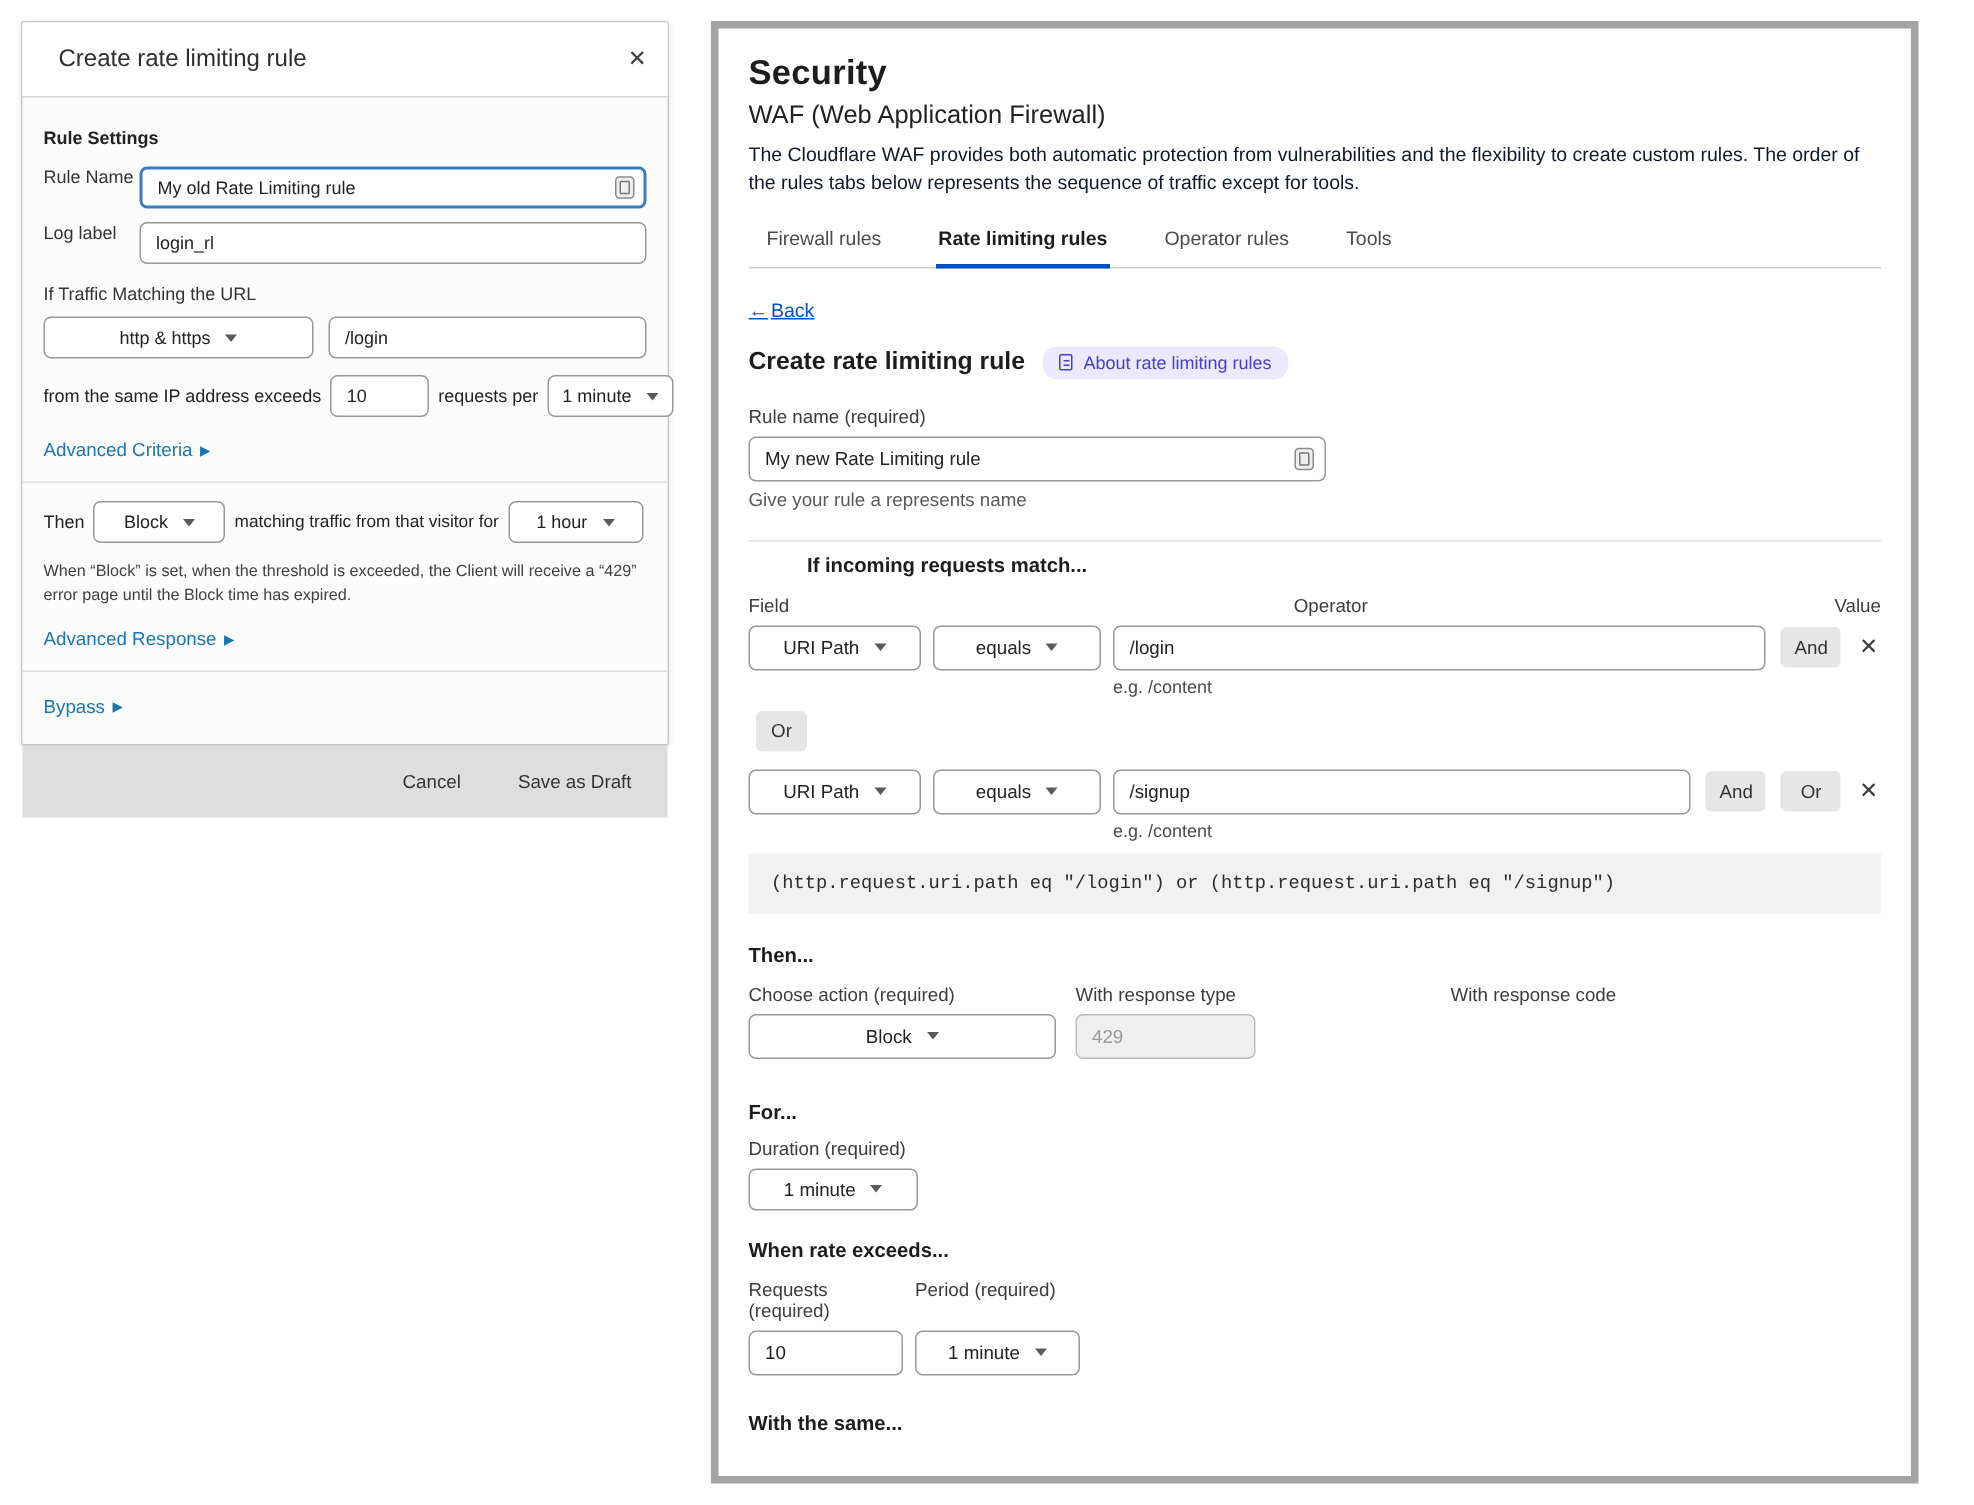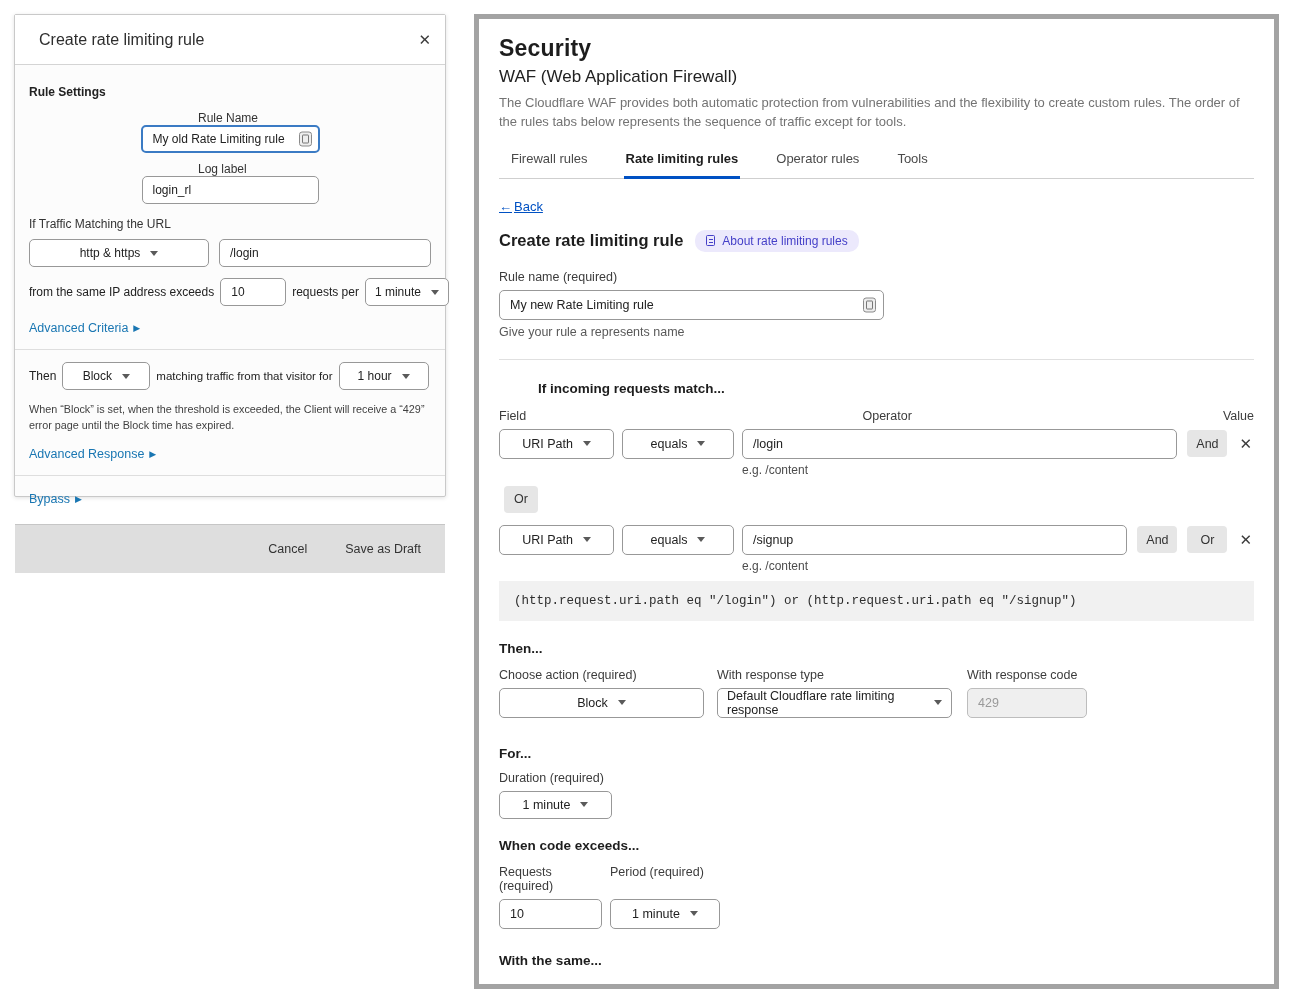--- a/index.html
+++ b/index.html
@@ -29,21 +29,21 @@
 
   
   .modal { position:absolute; left:14px; top:14px; width:432px; height:483px;
            background:#fcfcfc; border:1px solid #c9c9c9; border-radius:2px;
            box-shadow:0 1px 4px rgba(0,0,0,.12); display:flex; flex-direction:column; }
   .m-head { flex:none; height:50px; background:#fff; border-bottom:1px solid #d4d4d4;
             display:flex; align-items:center; padding:0 12px 0 24px; }
   .m-title { font-size:16px; font-weight:400; color:#2e2e2e; flex:1; }
   .m-body { flex:1; padding:20px 14px 8px 14px; font-size:12px; }
   .m-sec { font-weight:700; font-size:12px; color:#222; margin-bottom:12px; }
-  .m-row { display:flex; align-items:center; margin-bottom:9px;flex-direction:column; }
+  .m-row { display:flex; margin-bottom:9px; }
   .m-row > label { width:64px; flex:none; font-size:12px; color:#333; }
   .m-row .inp-wrap { flex:1; }
   .m-row .inp { height:28px; font-size:12px; }
   .focused .inp { border:2px solid #3b7bc4; }
   .m-label { margin:13px 0 8px 0; color:#333; }
   .m-split { display:flex; gap:10px; margin-bottom:11px; }
   .m-split .sel { width:180px; height:28px; font-size:12px; }
   .m-split .inp { flex:1; height:28px; font-size:12px; }
   .m-inline { display:flex; align-items:center; gap:6px; margin-bottom:11px; white-space:nowrap; }
   .m-inline .inp { width:66px; height:28px; font-size:12px; flex:none; }
@@ -56,21 +56,21 @@
   .m-foot { flex:none; height:49px; background:var(--footer-bg,#dedede); border-top:1px solid #c6c6c6;
             display:flex; align-items:center; justify-content:flex-end; gap:38px; padding:0 24px; }
   .m-foot button { background:none; border:none; font-size:12.5px; color:#333;
                    font-family:inherit; cursor:pointer; }
 
   
   .panel { position:absolute; left:474px; top:14px; width:805px; height:975px;
            background:#fff; border:5px solid #a3a3a3; padding:16px 20px; overflow:hidden; }
   .p-title { font-size:23px; font-weight:700; color:#1d1d1d; letter-spacing:.2px; }
   .p-sub { font-size:17px; font-weight:400; color:#222; margin-top:5px; }
-  .p-desc { font-size:13px; color:#737373; line-height:1.45; margin-top:7px; max-width:760px; }
+  .p-desc { font-size:13px; color:#0f172a; line-height:1.45; margin-top:7px; max-width:760px; }
   .tabs { display:flex; gap:34px; margin-top:13px; border-bottom:1px solid #cfcfcf; padding-left:10px; }
   .tab { font-size:13px; color:#4a4a4a; padding:6px 2px 10px 2px; cursor:pointer;
          border-bottom:3px solid transparent; margin-bottom:-1px; }
   .tab.active { color:#1d1d1d; font-weight:700; border-bottom-color:var(--tab-underline,#0051c3); }
   .back { display:inline-flex; align-items:center; gap:2px; margin-top:20px;
           color:var(--link-blue,#0051c3); font-size:13px; text-decoration:underline; cursor:pointer; }
   .form-title-row { display:flex; align-items:center; gap:12px; margin-top:15px; }
   .form-title { font-size:16.5px; font-weight:700; color:#1d1d1d; }
   .badge { display:inline-flex; align-items:center; gap:7px; background:var(--badge-bg,#ece9fc);
            color:var(--badge-text,#4540c8); border-radius:10px; padding:4px 11px;
@@ -78,21 +78,21 @@
   .doc-icon { width:9px; height:11px; border:1.2px solid currentColor; border-radius:1.5px;
               position:relative; flex:none; }
   .doc-icon::after { content:""; position:absolute; left:1.5px; right:1.5px; top:2.5px;
                      border-top:1.1px solid currentColor; box-shadow:0 3px 0 currentColor; }
   .fld-label { font-size:12.5px; color:#3c3c3c; }
   .rule-name-label { margin-top:18px; }
   .rule-name-wrap { width:385px; margin-top:6px; }
   .helper { font-size:12.5px; color:#595959; margin-top:5px; }
   .p-hr { margin-top:20px; }
   .sec-head { font-size:13.5px; font-weight:700; color:#1d1d1d; }
-  .match-head { margin-top:21px;padding-left:39px; }
+  .match-head { margin-top:8px;padding-left:39px; }
   .cols { display:flex; margin-top:13px;justify-content:space-between; }
   .col-f { width:123px; } .col-o { width:120px; }
   .mrow { display:flex; align-items:center; margin-top:6px; }
   .mrow .sel-f { width:115px; margin-right:8px; }
   .mrow .sel-o { width:112px; margin-right:8px; }
   .mrow .inp { flex:1; }
   .mrow .btn-gray { margin-left:10px; width:40px; padding:0; flex:none; }
   .mrow .x-btn { margin-left:10px; flex:none; }
   .hint { font-size:12px; color:#4c4c4c; margin-top:4px; margin-left:243px; }
   .or-conn { margin-top:9px; margin-left:5px; width:34px; }
@@ -293,35 +293,31 @@
     <div class="trio-labels fld-label">
       <span class="tl-1">Choose action (required)</span>
       <span class="tl-2">With response type</span>
       <span>With response code</span>
     </div>
     <div class="trio">
       <div class="sel sel-action">
         <span>Block</span>
         <i class="caret"></i>
       </div>
-      <div class="sel sel-rtype">
-        <span>Default Cloudflare rate limiting response</span>
-        <i class="caret"></i>
-      </div>
       <input class="inp inp-dis" disabled="" value="429" style="">
     </div>
 
     <div class="sec-head for-head">For...</div>
     <div class="fld-label sub-label">Duration (required)</div>
     <div class="sel sel-sm" style="height:28px;">
       <span>1 minute</span>
       <i class="caret"></i>
     </div>
 
-    <div class="sec-head rate-head">When code exceeds...</div>
+    <div class="sec-head rate-head">When rate exceeds...</div>
     <div class="rate-labels fld-label">
       <span class="rl-1">Requests (required)</span>
       <span>Period (required)</span>
     </div>
     <div class="rate-row">
       <input class="inp inp-req" value="10" style="">
       <div class="sel sel-period">
         <span>1 minute</span>
         <i class="caret"></i>
       </div>

